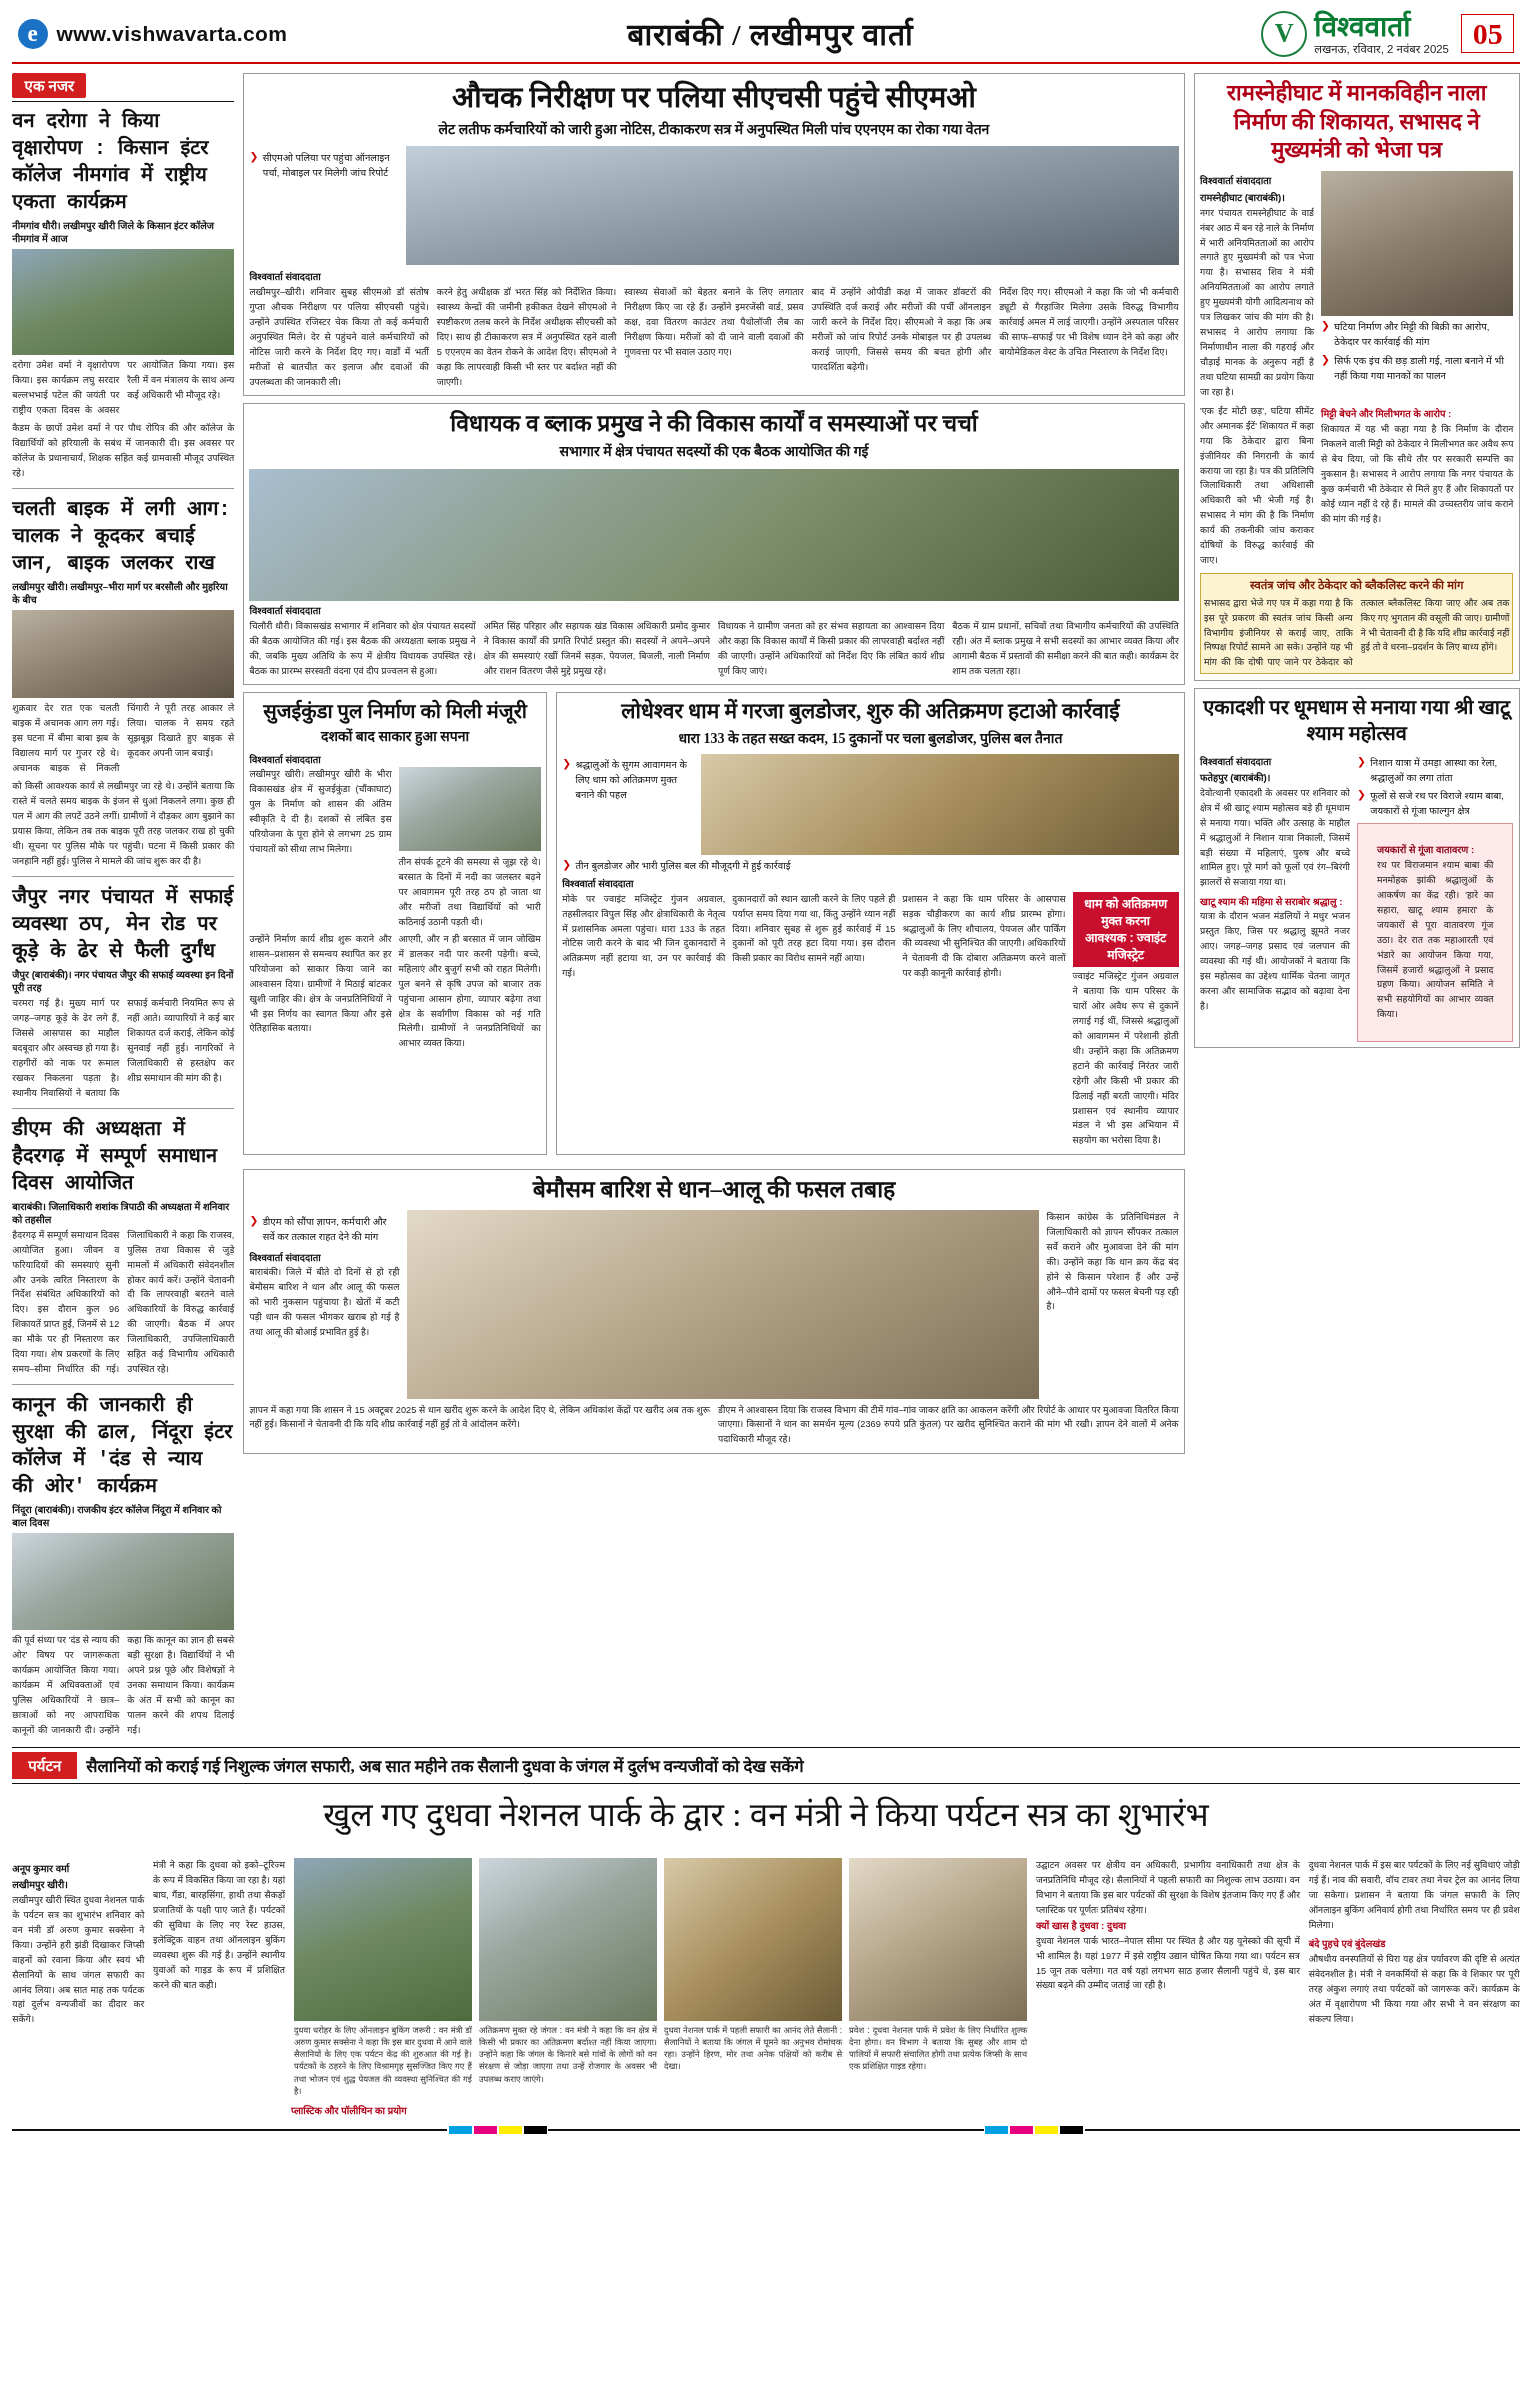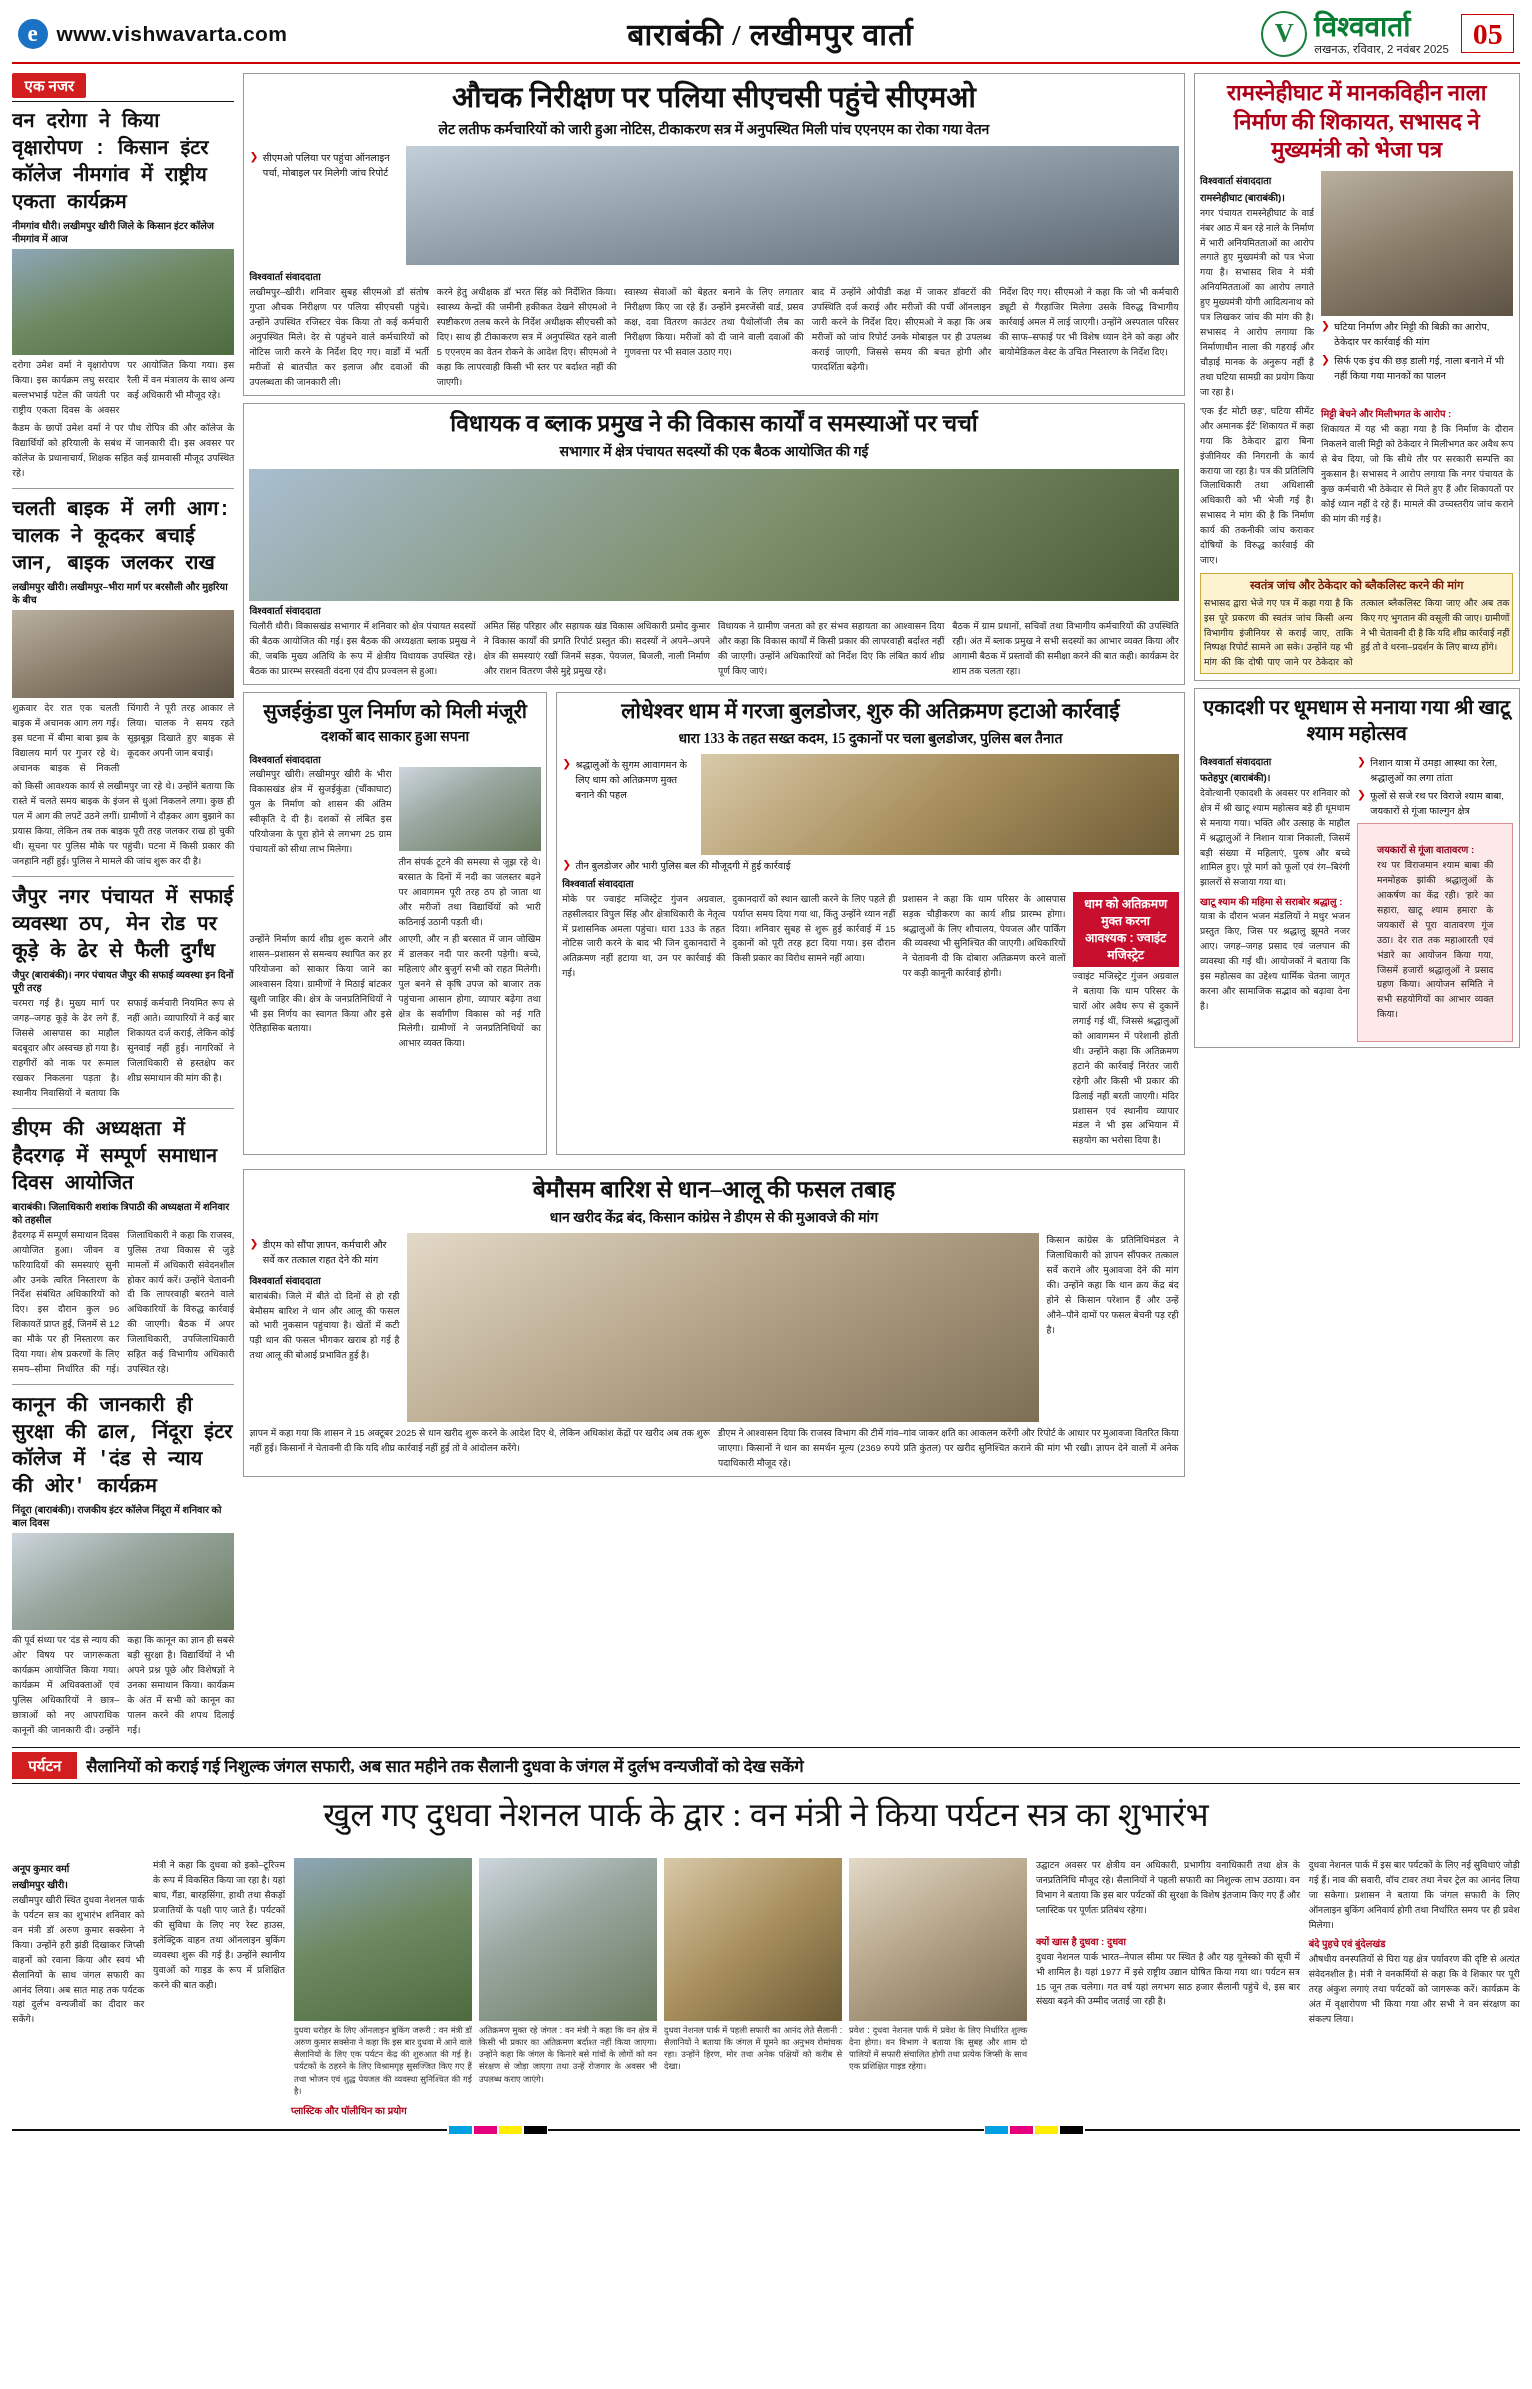--- a/index.html
+++ b/index.html
@@ -214,21 +214,20 @@
             <div style="width:106px;">
               <div class="redhead">धाम को अतिक्रमण मुक्त करना आवश्यक : ज्वाइंट मजिस्ट्रेट</div>
               <div class="txt" style="margin-top:2.6px;">ज्वाइंट मजिस्ट्रेट गुंजन अग्रवाल ने बताया कि धाम परिसर के चारों ओर अवैध रूप से दुकानें लगाई गई थीं, जिससे श्रद्धालुओं को आवागमन में परेशानी होती थी। उन्होंने कहा कि अतिक्रमण हटाने की कार्रवाई निरंतर जारी रहेगी और किसी भी प्रकार की ढिलाई नहीं बरती जाएगी। मंदिर प्रशासन एवं स्थानीय व्यापार मंडल ने भी इस अभियान में सहयोग का भरोसा दिया है।</div>
             </div>
           </div>
         </div>
       </div>
 
       <div class="sect" style="margin-top:7px;">
         <div class="hl-md">बेमौसम बारिश से धान–आलू की फसल तबाह</div>
-        <div class="sub">धान खरीद केंद्र बंद, किसान कांग्रेस ने डीएम से की मुआवजे की मांग</div>
         <div style="display:flex;gap:8px;margin-top:5.3px;">
           <div style="width:150px;">
             <div class="bullet">
               <span class="b">❯</span>
               <span>डीएम को सौंपा ज्ञापन, कर्मचारी और सर्वे कर तत्काल राहत देने की मांग</span>
             </div>
             <div class="byline" style="margin-top:7px;">विश्ववार्ता संवाददाता</div>
             <div class="txt">बाराबंकी। जिले में बीते दो दिनों से हो रही बेमौसम बारिश ने धान और आलू की फसल को भारी नुकसान पहुंचाया है। खेतों में कटी पड़ी धान की फसल भीगकर खराब हो गई है तथा आलू की बोआई प्रभावित हुई है।</div>
           </div>
           <div class="photo ph-grad4" style="flex:1;height:189px;"></div>
@@ -341,21 +340,21 @@
           <div class="mini-cap">दुधवा नेशनल पार्क में पहली सफारी का आनंद लेते सैलानी : सैलानियों ने बताया कि जंगल में घूमने का अनुभव रोमांचक रहा। उन्होंने हिरण, मोर तथा अनेक पक्षियों को करीब से देखा।</div>
         </div>
         <div style="flex:1;">
           <div class="photo ph-grad4" style="height:163px;"></div>
           <div class="mini-cap">प्रवेश : दुधवा नेशनल पार्क में प्रवेश के लिए निर्धारित शुल्क देना होगा। वन विभाग ने बताया कि सुबह और शाम दो पालियों में सफारी संचालित होगी तथा प्रत्येक जिप्सी के साथ एक प्रशिक्षित गाइड रहेगा।</div>
         </div>
       </div>
     </div>
     <div style="width:264px;">
       <div class="txt">उद्घाटन अवसर पर क्षेत्रीय वन अधिकारी, प्रभागीय वनाधिकारी तथा क्षेत्र के जनप्रतिनिधि मौजूद रहे। सैलानियों ने पहली सफारी का निशुल्क लाभ उठाया। वन विभाग ने बताया कि इस बार पर्यटकों की सुरक्षा के विशेष इंतजाम किए गए हैं और प्लास्टिक पर पूर्णतः प्रतिबंध रहेगा।</div>
-      <div class="byline" style="margin-top:17px;color:#b00018;">क्यों खास है दुधवा : दुधवा</div>
+      <div class="byline" style="margin-top:1px;color:#b00018;">क्यों खास है दुधवा : दुधवा</div>
       <div class="txt">दुधवा नेशनल पार्क भारत–नेपाल सीमा पर स्थित है और यह यूनेस्को की सूची में भी शामिल है। यहां 1977 में इसे राष्ट्रीय उद्यान घोषित किया गया था। पर्यटन सत्र 15 जून तक चलेगा। गत वर्ष यहां लगभग साठ हजार सैलानी पहुंचे थे, इस बार संख्या बढ़ने की उम्मीद जताई जा रही है।</div>
     </div>
     <div style="width:211px;">
       <div class="txt">दुधवा नेशनल पार्क में इस बार पर्यटकों के लिए नई सुविधाएं जोड़ी गई हैं। नाव की सवारी, वॉच टावर तथा नेचर ट्रेल का आनंद लिया जा सकेगा। प्रशासन ने बताया कि जंगल सफारी के लिए ऑनलाइन बुकिंग अनिवार्य होगी तथा निर्धारित समय पर ही प्रवेश मिलेगा।</div>
       <div class="byline" style="margin-top:4.4px;color:#b00018;">बंदे पुहचे एवं बुंदेलखंड</div>
       <div class="txt">औषधीय वनस्पतियों से घिरा यह क्षेत्र पर्यावरण की दृष्टि से अत्यंत संवेदनशील है। मंत्री ने वनकर्मियों से कहा कि वे शिकार पर पूरी तरह अंकुश लगाएं तथा पर्यटकों को जागरूक करें। कार्यक्रम के अंत में वृक्षारोपण भी किया गया और सभी ने वन संरक्षण का संकल्प लिया।</div>
     </div>
   </div>
 
   <div style="display:flex;gap:8.8px;margin-top:3.5px;">

